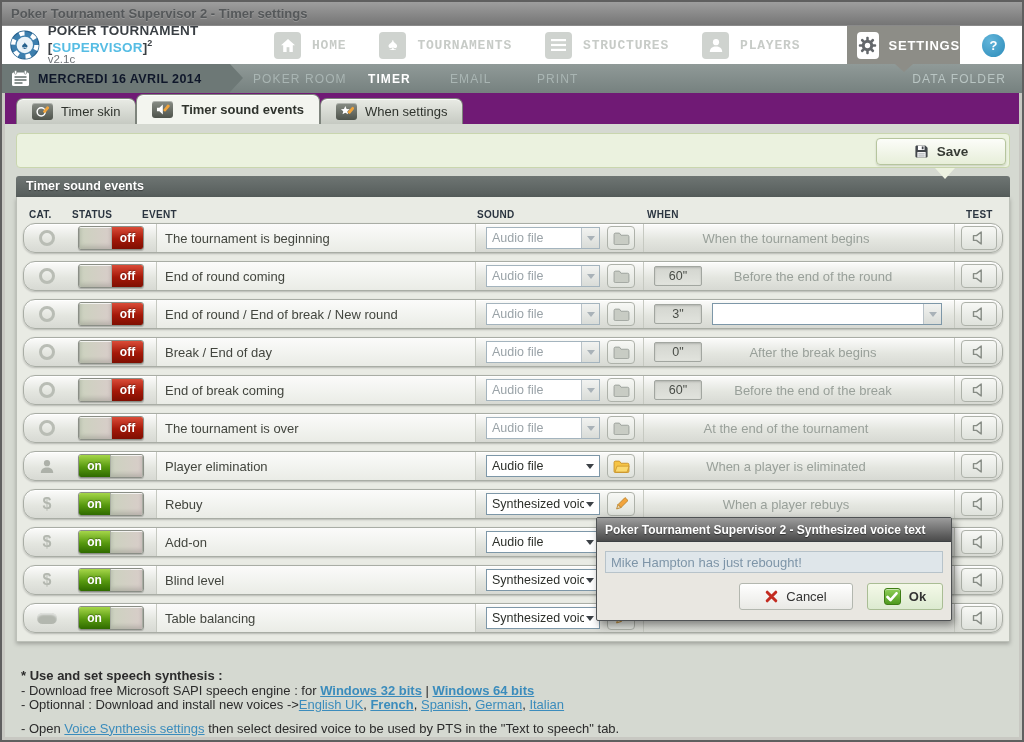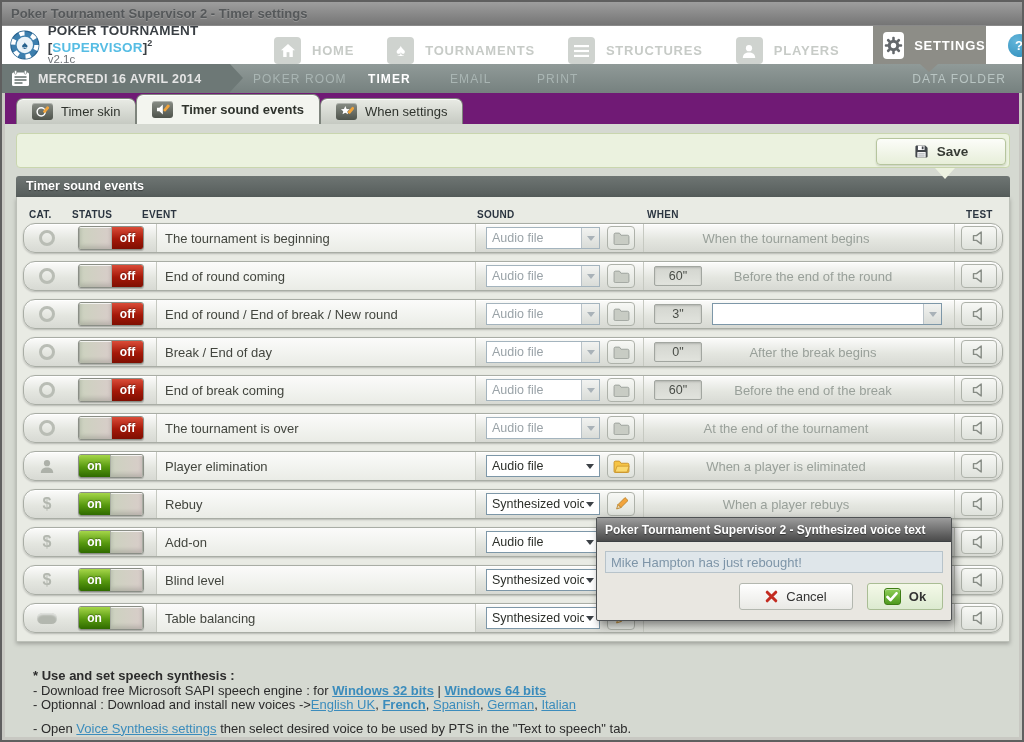--- a/index.html
+++ b/index.html
@@ -14,21 +14,21 @@
   .titlebar span{ font-size:13px; font-weight:bold; color:#55585a; text-shadow:0 1px 0 rgba(255,255,255,.18);}
 
   
   .header{ height:38px; background:#fff; display:flex; align-items:stretch; }
   .brand{ width:272px; display:flex; align-items:center; padding-left:8px; gap:8px; flex:none;}
   .brand-text{ line-height:13px; }
   .brand-line1{ font-size:13.5px; font-weight:bold; color:#3a3f44; letter-spacing:.2px;}
   .brand-hl{ color:#56bde4; }
   .brand-line1 sup{ font-size:9px; }
   .brand-ver{ font-size:11.5px; color:#6d7276; }
-  .main-nav{ display:flex; align-items:flex-end; }
+  .main-nav{ display:flex; align-items:center;font-family:Liberation Mono, monospace; }
   .nav-item{ display:flex; align-items:center; margin-right:33px; cursor:default;}
   .icon-box{ width:27px; height:27px; border-radius:4px; background:#cfd3cf;
     display:flex; align-items:center; justify-content:center; margin-right:11px;}
   .nav-label{ font-size:13px; font-weight:bold; color:#c7cbc7; letter-spacing:.8px;}
   .spade-glyph{ color:#fff; font-size:17px; line-height:1;}
   .settings-block{ margin-left:auto; width:113px; background:#8d8d87; display:flex; align-items:center;
     padding-left:10px; position:relative;}
   .settings-block .icon-box{ background:#fff; margin-right:10px;}
   .settings-block .nav-label{ color:#fff; }
   .settings-notch{ position:absolute; left:50%; top:100%; margin-left:-9px; width:0; height:0;
@@ -38,21 +38,21 @@
     justify-content:center; color:#fff; font-weight:bold; font-size:13px; cursor:pointer;}
   .btn-help{ background:radial-gradient(circle at 35% 30%, #62b5da, #2d8cba); }
 
   
   .subheader{ height:29px; background:linear-gradient(#909a98,#76817f); position:relative;
     display:flex; align-items:center;}
   .date-wrap{ position:absolute; left:0; top:0; bottom:0; width:228px; background:#6d7876;
     display:flex; align-items:center; padding-left:9px; gap:8px;}
   .date-wrap:after{ content:""; position:absolute; left:100%; top:0; width:0; height:0;
     border-top:14.5px solid transparent; border-bottom:14.5px solid transparent; border-left:13px solid #6d7876;}
-  .date-label{ color:#e5e5e5; font-size:12.5px; font-weight:bold; letter-spacing:.4px;}
+  .date-label{ color:#0f172a; font-size:12.5px; font-weight:bold; letter-spacing:.4px;}
   .sub-item{ position:absolute; font-size:12px; letter-spacing:1.1px; color:#a9b5b3; cursor:default;}
   .sub-item.active{ color:#fff; font-weight:bold; }
   .sub-right{ position:absolute; right:16px; font-size:12px; letter-spacing:1.1px; color:#b9c5c3;}
 
   
   .lower{ position:absolute; top:91px; left:0; right:0; bottom:0;
     border-left:3px solid #c8c8c2; border-right:3px solid #c8c8c2; border-bottom:3px solid #c8c8c2;
     background:#d5d9d1;}
   .tabbar{ height:31px; background:#701a75; display:flex; align-items:flex-end; padding-left:11px; }
   .tab{ height:26px; display:flex; align-items:center; gap:8px; padding:0 15px;
@@ -143,21 +143,21 @@
   .dlg-btn{ height:27px; display:flex; align-items:center; justify-content:center; gap:8px; border-radius:3px;
     border:1px solid #b3b7af; background:linear-gradient(#ffffff,#e9e9e5); font-size:13px; color:#333;
     font-family:inherit; cursor:pointer;}
   .dlg-cancel{ width:114px; }
   .dlg-ok{ width:76px; background:linear-gradient(#f4f9e8,#dcead0); border-color:#a9bd94; font-weight:bold;}
   .ok-check{ width:17px; height:17px; border-radius:3px; border:1px solid #3e7d15;
     background:linear-gradient(#8fcf5a,#4f9a1e); display:flex; align-items:center; justify-content:center;
     box-shadow:inset 0 1px 0 rgba(255,255,255,.5);}
 
   
-  .footer{ padding:13px 0 0 28px; font-size:13px; color:#2b2b2b; line-height:14.5px; background:#d5d9d1;}
+  .footer{ padding:13px 0 0 16px; font-size:13px; color:#2b2b2b; line-height:14.5px; background:#d5d9d1;}
   .footer p{ margin-bottom:0; }
   .footer .heading{ font-weight:bold; }
   .footer a{ color:#3b8cbc; text-decoration:underline; cursor:pointer; }
   .footer a.b{ font-weight:bold; }
   .footer .last{ margin-top:9px; }
 </style>
 </head>
 <body>
 
 <div class="window">

